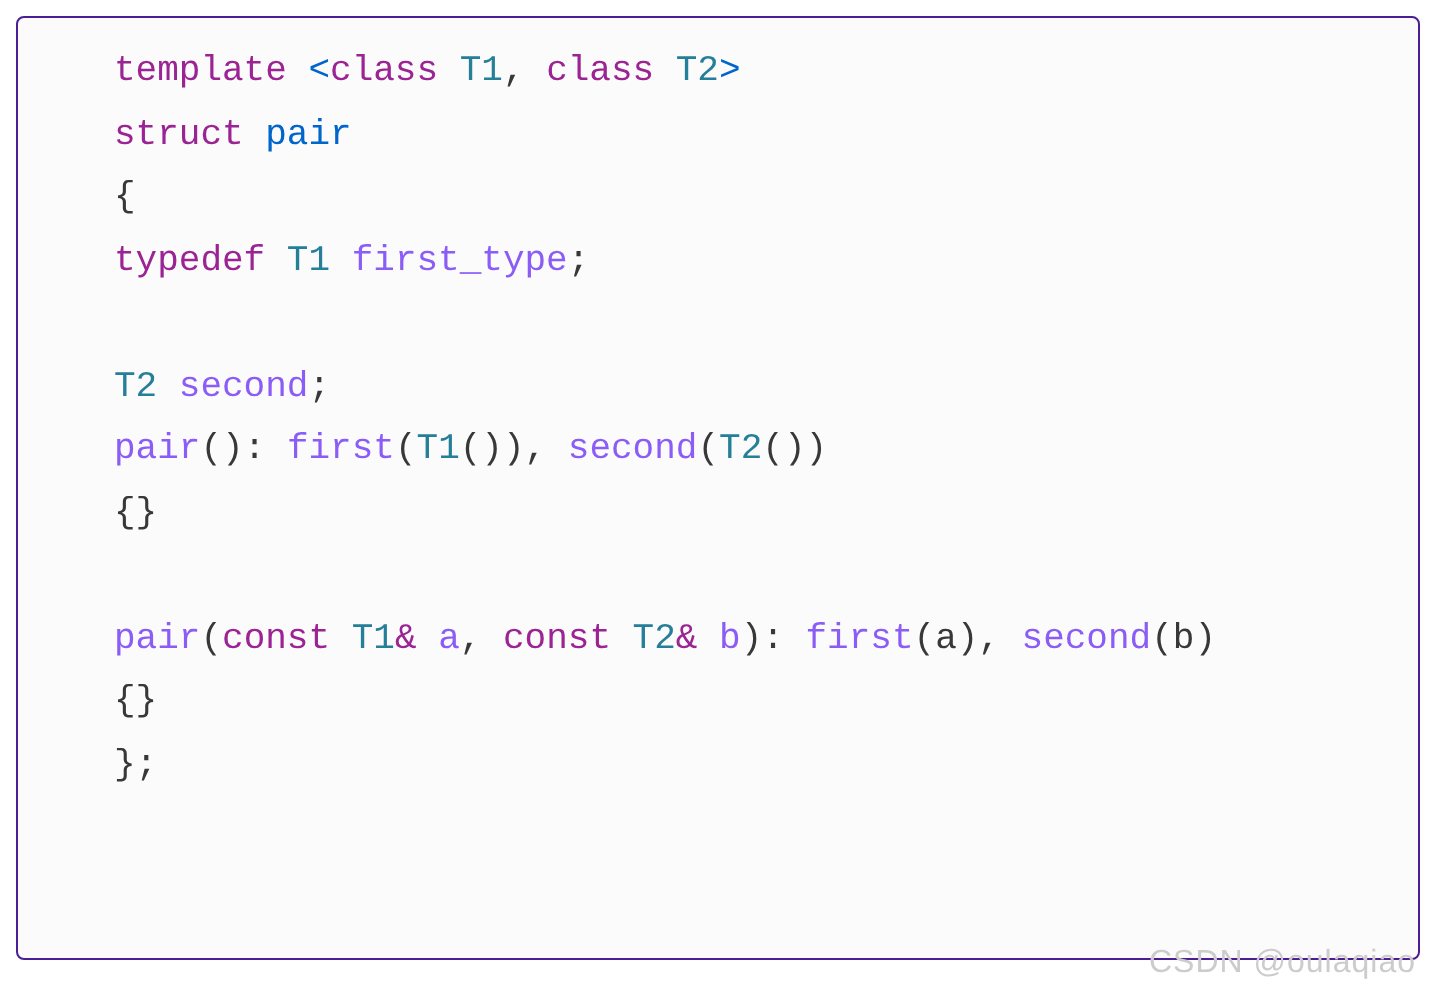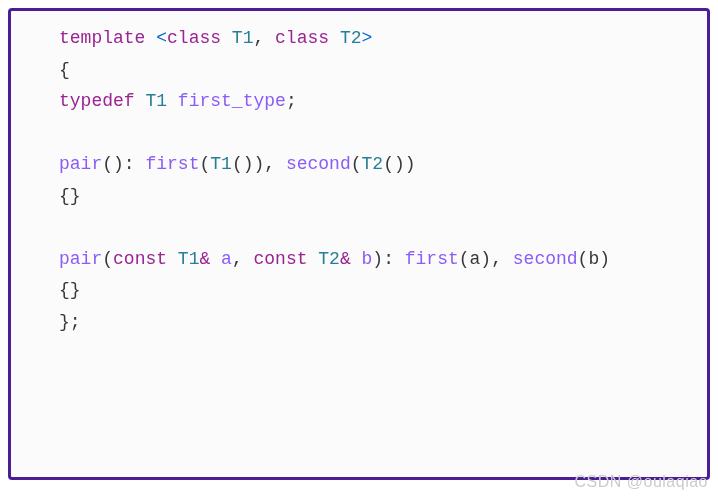--- a/index.html
+++ b/index.html
@@ -12,21 +12,21 @@
       height: 502px;
       background: #ffffff;
       font-family: 'Consolas', 'Monaco', 'Courier New', monospace;
       font-size: 18px;
       line-height: 1.75;
       position: relative;
     }
     .code-container {
       padding: 12px 20px 12px 48px;
       background: #fbfbfb;
-      border: 3px solid #4c1d95;
+      border: 1px solid #4c1d95;
       border-radius: 4px;
       margin: 8px;
       height: calc(100% - 30px);
       overflow: hidden;
     }
     .line {
       white-space: pre;
       color: #383838;
     }
     .kw-purple { color: #9b2393; }
@@ -44,23 +44,25 @@
       font-size: 16px;
       color: #cccccc;
       letter-spacing: 0.5px;
     }
   </style>
 </head>
 <body>
 
 <div class="code-container">
   <div class="line"><span class="kw-purple">template</span><span class="angle"> &lt;</span><span class="kw-purple">class</span><span class="type"> T1</span><span class="punct">,</span><span class="kw-purple"> class</span><span class="type"> T2</span><span class="angle">&gt;</span></div>
+  <div class="line"><span class="kw-purple">struct</span><span class="kw-blue"> pair</span></div>
   <div class="line"><span class="punct">{</span></div>
   <div class="line"><span class="kw-purple">typedef</span><span class="type"> T1 </span><span class="ident">first_type</span><span class="punct">;</span></div>
   <div class="line"><span></span>&nbsp;</div>
+  <div class="line"><span class="type">T2 </span><span class="ident">second</span><span class="punct">;</span></div>
   <div class="line"><span class="ident">pair</span><span class="paren">()</span><span class="punct">: </span><span class="ident">first</span><span class="paren">(</span><span class="type">T1</span><span class="paren">()</span><span class="paren">)</span><span class="punct">, </span><span class="ident">second</span><span class="paren">(</span><span class="type">T2</span><span class="paren">()</span><span class="paren">)</span></div>
   <div class="line"><span class="punct">{}</span></div>
   <div class="line"><span></span>&nbsp;</div>
   <div class="line"><span class="ident">pair</span><span class="paren">(</span><span class="kw-purple">const</span><span class="type"> T1</span><span class="kw-purple">&amp;</span><span class="ident"> a</span><span class="punct">,</span><span class="kw-purple"> const</span><span class="type"> T2</span><span class="kw-purple">&amp;</span><span class="ident"> b</span><span class="paren">)</span><span class="punct">: </span><span class="ident">first</span><span class="paren">(a)</span><span class="punct">, </span><span class="ident">second</span><span class="paren">(b)</span></div>
   <div class="line"><span class="punct">{}</span></div>
   <div class="line"><span class="punct">};</span></div>
 </div>
 
 <div class="watermark">CSDN @oulaqiao</div>
 

